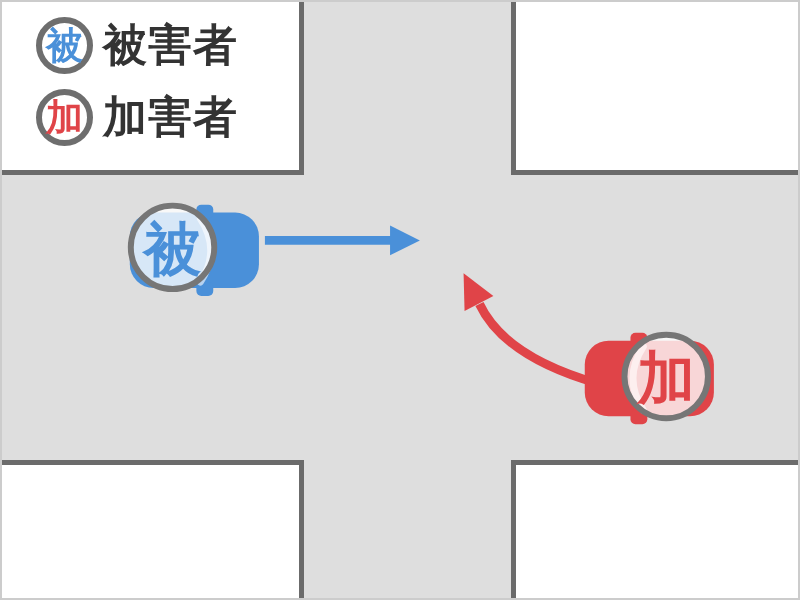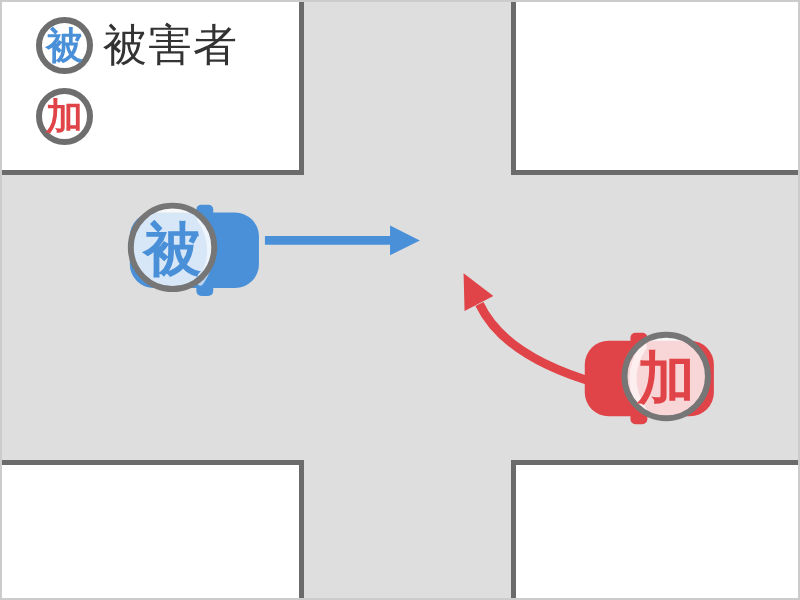--- a/index.html
+++ b/index.html
@@ -60,21 +60,21 @@
     justify-content: center;
     font-size: 37px;
     font-weight: 700;
     line-height: 1;
     flex: 0 0 auto;
   }
   .symbol-blue { color: #4a90d9; }
   .symbol-red  { color: #e04448; }
   .legend-label {
     font-size: 44px;
-    font-weight: 400;
+    font-weight: 700;
     color: #333333;
     letter-spacing: 1px;
     white-space: nowrap;
   }
   svg.scene {
     position: absolute;
     left: 0; top: 0;
     width: 796px; height: 596px;
   }
   .badge-glyph {
@@ -93,20 +93,21 @@
       <div class="legend-row">
         <span class="symbol-badge symbol-blue">
           <span>被</span>
         </span>
         <span class="legend-label">被害者</span>
       </div>
       <div class="legend-row">
         <span class="symbol-badge symbol-red">
           <span>加</span>
         </span>
+        <span class="legend-label">加害者</span>
       </div>
     </div>
   </div>
   <div class="block tr"></div>
   <div class="block bl"></div>
   <div class="block br"></div>
 
   <svg class="scene" viewBox="0 0 800 600">
     <defs>
       <g id="car-shape">

